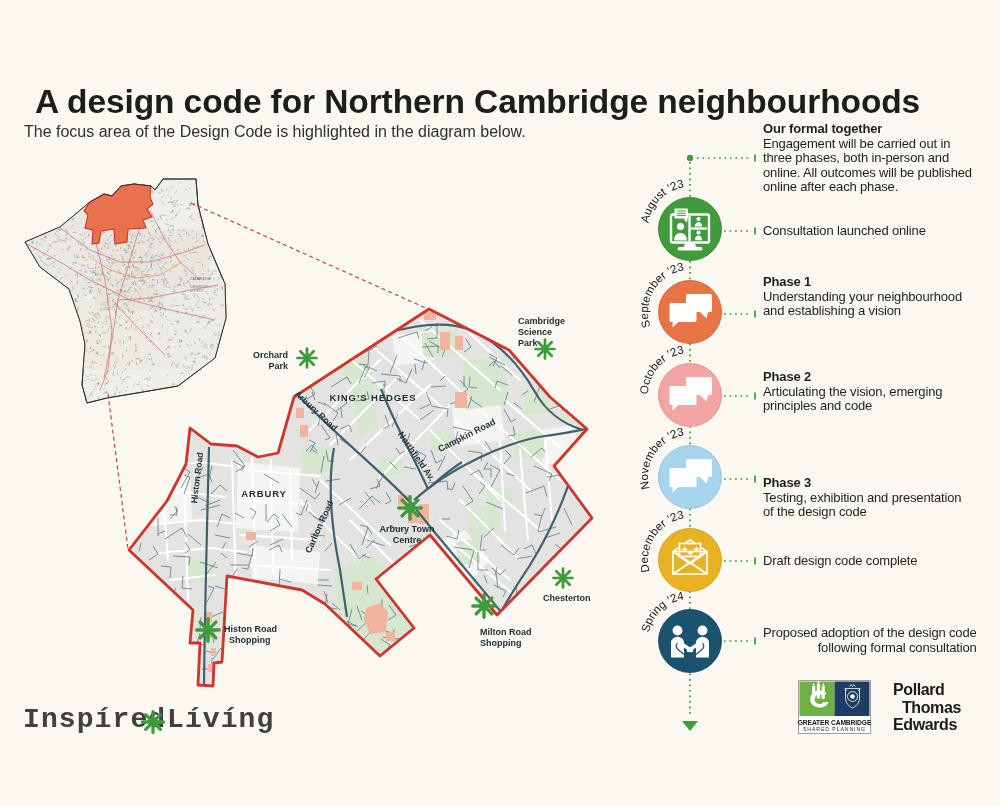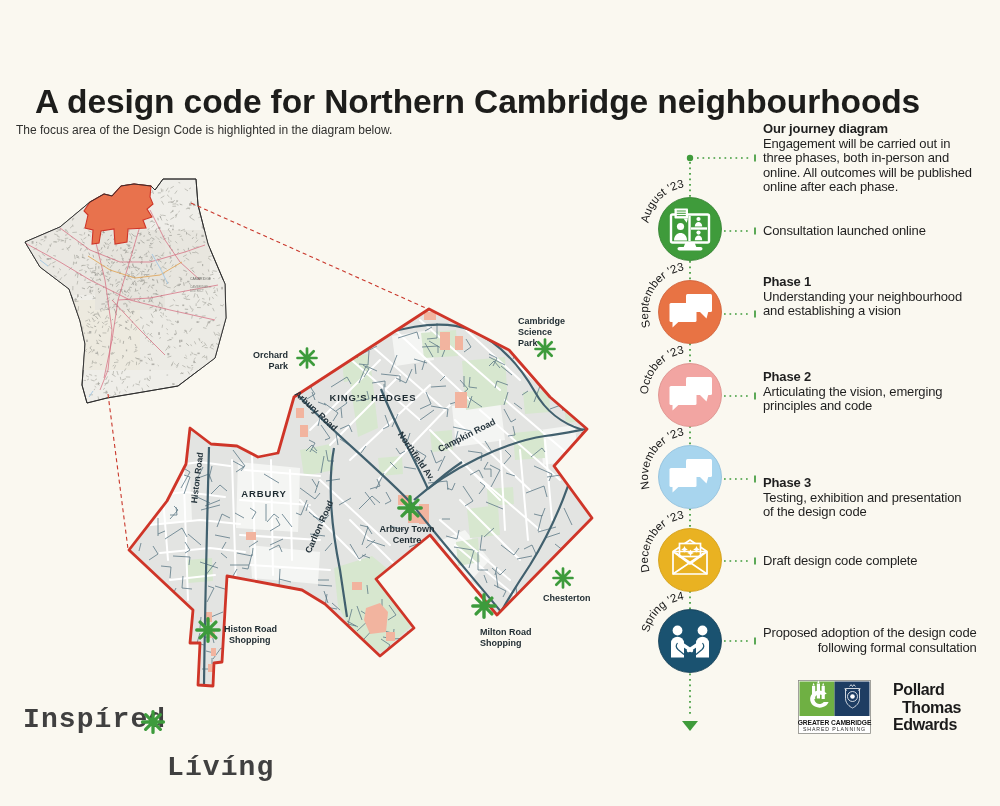--- a/index.html
+++ b/index.html
@@ -1,47 +1,47 @@
 <!DOCTYPE html>
 <html><head><meta charset="utf-8">
 <style>
 html,body{margin:0;padding:0;}
 body{width:1000px;height:806px;background:#FAF8F0;font-family:"Liberation Sans",sans-serif;position:relative;overflow:hidden;}
 .abs{position:absolute;}
 h1{position:absolute;left:23px;top:71px;margin:12px;font-size:33.5px;letter-spacing:-0.1px;color:#1d1d1b;font-weight:bold;}
-.sub{position:absolute;left:16px;top:122.5px;font-size:12px;letter-spacing:0;color:#30302e;}
+.sub{position:absolute;left:24px;top:122.5px;font-size:16px;letter-spacing:0;color:#30302e;}
 .tl{position:absolute;left:763px;font-size:13px;line-height:14.5px;color:#1f1f1f;letter-spacing:-0.15px;}
 .tl b{font-weight:bold;}
 .ptelogo{position:absolute;left:893px;top:681px;font-size:16px;line-height:17.5px;font-weight:bold;color:#1a1a1a;letter-spacing:-0.4px;}
 .illogo{position:absolute;font-size:28px;font-weight:bold;color:#404040;letter-spacing:1.1px;top:704px;font-family:Liberation Mono, monospace;}
 </style></head>
 <body>
 
 <h1>A design code for Northern Cambridge neighbourhoods</h1>
 
 <div class="sub">The focus area of the Design Code is highlighted in the diagram below.</div>
 
-<div class="tl" style="top:122px;"><b>Our journey diagram</b><br>Engagement will be carried out in<br>three phases, both in-person and<br>online. All outcomes will be published<br>online after each phase.</div>
+<div class="tl" style="top:122px;"><b>Our formal together</b><br>Engagement will be carried out in<br>three phases, both in-person and<br>online. All outcomes will be published<br>online after each phase.</div>
 
 <div class="tl" style="top:224px;">Consultation launched online</div>
 
 <div class="tl" style="top:275px;"><b>Phase 1</b><br>Understanding your neighbourhood<br>and establishing a vision</div>
 
 <div class="tl" style="top:370px;"><b>Phase 2</b><br>Articulating the vision, emerging<br>principles and code</div>
 
 <div class="tl" style="top:452px;margin-top:24px;"><b>Phase 3</b><br>Testing, exhibition and presentation<br>of the design code</div>
 
 <div class="tl" style="top:554px;">Draft design code complete</div>
 
 <div class="tl" style="top:626px;text-align:right;">Proposed adoption of the design code<br>following formal consultation</div>
 
 <div class="ptelogo">Pollard<br><span style="padding-left:9px;">Thomas</span><br>Edwards</div>
 
 <div class="illogo" style="left:23px;">Inspíred</div>
-<div class="illogo" style="left:167px;margin-top:48px;">Lívíng</div>
+<div class="illogo" style="left:167px;">Lívíng</div>
 <svg class="abs" style="left:0;top:0" width="1000" height="806" viewBox="0 0 1000 806">
 <defs>
 <clipPath id="bigclip">
         <polygon points="429,309 294,397 278,453 258,457 237,446 211,444 190,428 186,464 167,501 129,550 193,610 190,643 200,643 198,685 213,686 214,663 222,662 227,576 302,590 325,604 380,656 414,628 376,579 430,535 497,615 592,518 554,466 587,429 550,397 509,350"></polygon>
       </clipPath>
 <clipPath id="smallclip">
         <polygon points="90,202 60,227 25,242 40,267 69,289 80,321 85,344 82,385 87,403 107,398 137,393 178,386 215,358 226,318 225,284 208,244 198,205 196,179 163,179 155,190 151,186 134,184 121,186 112,196 104,194"></polygon>
       </clipPath>
 <g id="ast">
 <path stroke-linecap="round" fill="none" d="M0,-9.5 L0,9.5 M-9.5,0 L9.5,0 M-6.7,-6.7 L6.7,6.7 M-6.7,6.7 L6.7,-6.7"></path>

